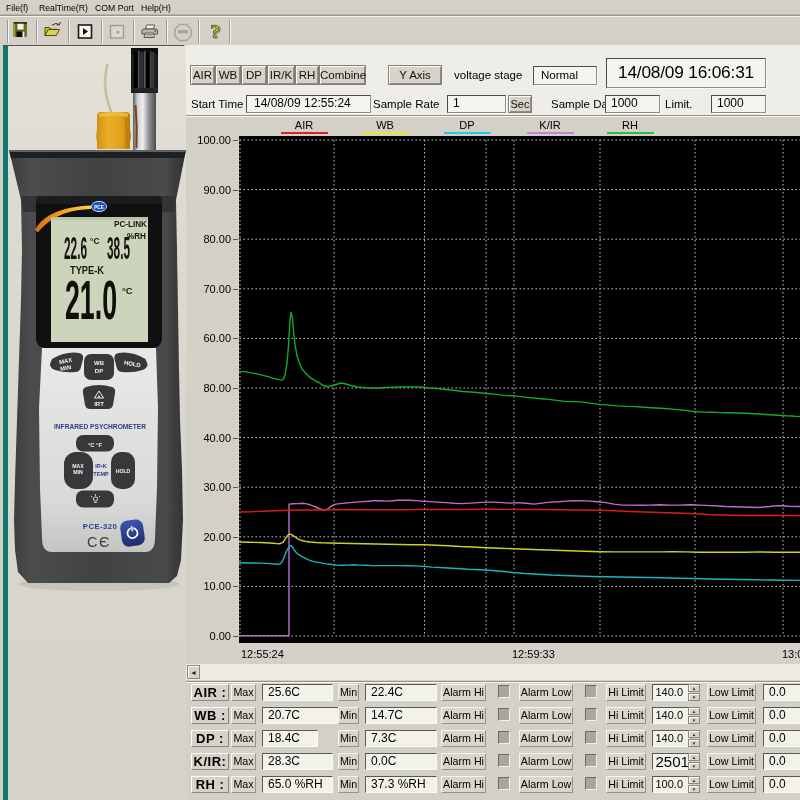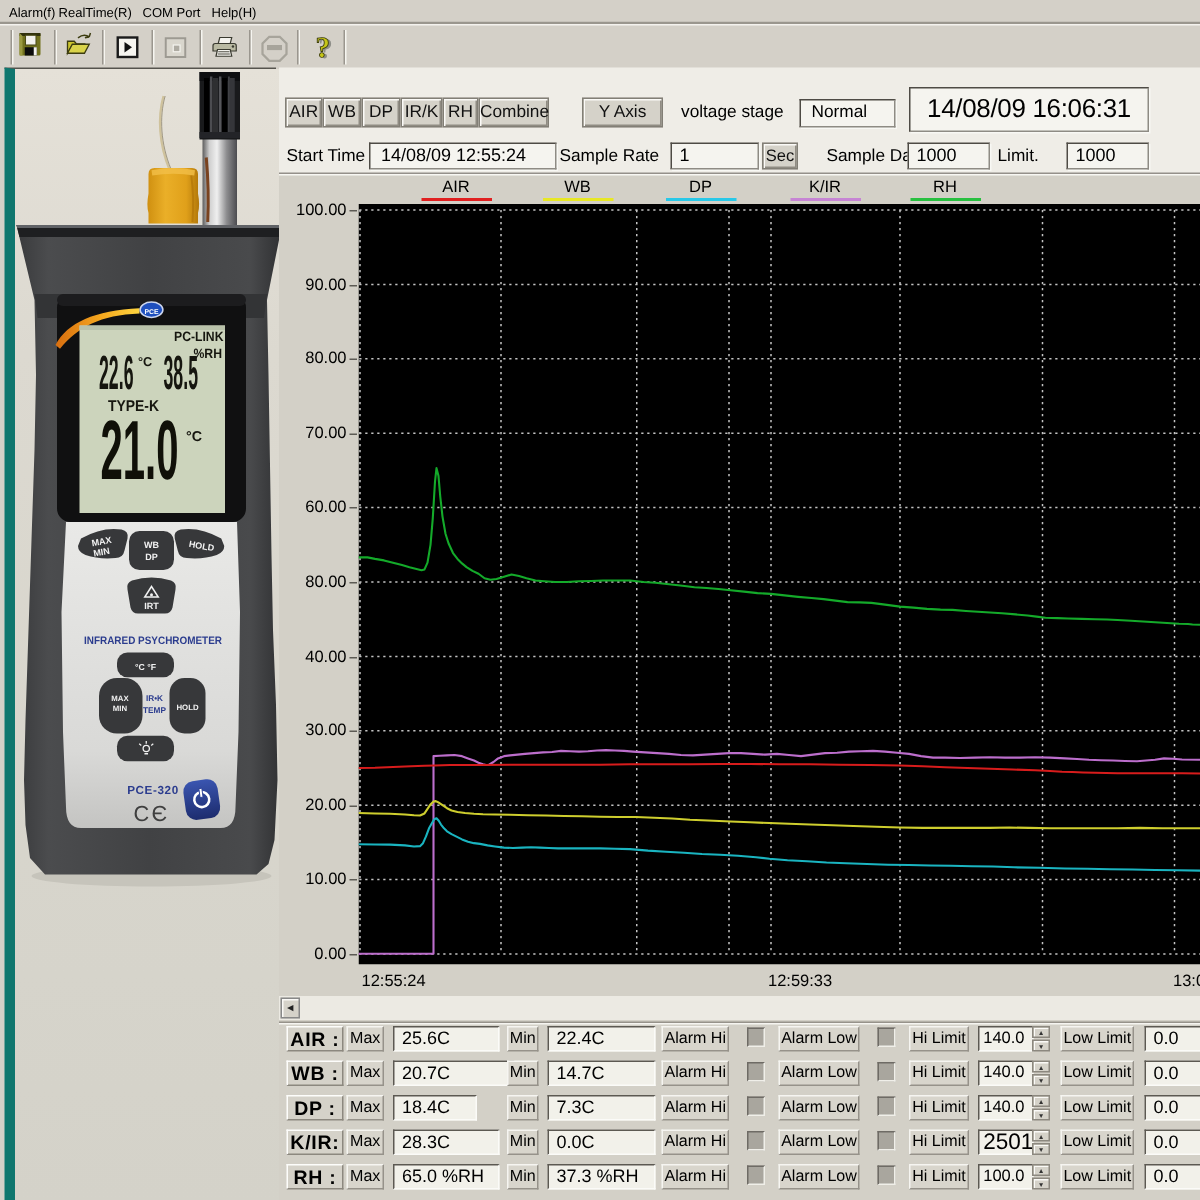--- a/index.html
+++ b/index.html
@@ -6,21 +6,21 @@
 .abs { position:absolute; }
 
 #menu { position:absolute; left:0; top:0; width:800px; height:16px; background:#d4d0c8; font-size:8.7px; color:#000; }
 #menu span { position:absolute; top:3px; }
 
 #tbar { position:absolute; left:0; top:16px; width:800px; height:29px; background:#d4d0c8;
  border-top:1px solid #f4f2ee; box-shadow:0 -1.5px 0 #9a968e; }
 .tsep { position:absolute; top:3px; width:2px; height:23px; border-left:1px solid #9a968e; border-right:1px solid #f6f5f0; }
 
 #photo { position:absolute; left:3px; top:45px; width:181px; height:755px;
- border-top:1px solid #55534d; border-left:7px solid #0f766e; background:#dcd9d0; }
+ border-top:1px solid #55534d; border-left:5px solid #0f766e; background:#dcd9d0; }
 
 #rp { position:absolute; left:186px; top:45px; width:614px; height:755px; background:#d3d0c7; }
 #topc { position:absolute; left:0; top:0; width:614px; height:71px; background:#efede7;
  border-bottom:1px solid #94908a; box-shadow:0 1px 0 #f8f7f3; }
 #title { position:absolute; left:0; top:-2px; width:614px; text-align:center; font-weight:bold; font-size:12px; color:#000; }
 .btn { position:absolute; top:19.5px; height:20.5px; background:#d5d2c9; border:1px solid #827f76;
  box-shadow:inset 1px 1px 0 #fbfaf7, inset -1px -1px 0 #908c83;
  font-size:11.5px; text-align:center; color:#111; line-height:19px; }
 .lbl { position:absolute; font-size:11.5px; color:#000; }
 .fld { position:absolute; background:#f5f4ef; border-top:1.8px solid #4e4b45; border-left:1.8px solid #4e4b45;
@@ -46,21 +46,21 @@
  padding-left:5px; line-height:15px; }
 .tind { position:absolute; top:1px; width:12px; height:12.5px; background:#a9a69e;
  border-top:1px solid #6e6b65; border-left:1px solid #6e6b65; border-bottom:1px solid #f0efe9; border-right:1px solid #f0efe9; }
 .spin { position:absolute; top:0; width:12px; height:17px; }
 .su,.sd { position:absolute; left:0; width:12px; height:8px; background:#d5d2c9; border:1px solid #8c887f;
  box-shadow:inset 1px 1px 0 #fbfaf7; font-size:4.5px; text-align:center; line-height:7px; color:#333; }
 .sd { top:8.5px; }
 </style></head>
 <body>
 <div id="menu">
- <span style="left:6px">Alarm(f)</span>
+ <span style="left:6px">File(f)</span>
     <span style="left:39px">RealTime(R)</span>
  <span style="left:95px">COM Port</span>
     <span style="left:141px">Help(H)</span>
 </div>
 <div id="tbar">
     <div class="tsep" style="left:7px"></div>
     <div class="tsep" style="left:36px"></div>
     <div class="tsep" style="left:68px"></div>
     <div class="tsep" style="left:100.5px"></div>
     <div class="tsep" style="left:132.5px"></div>

